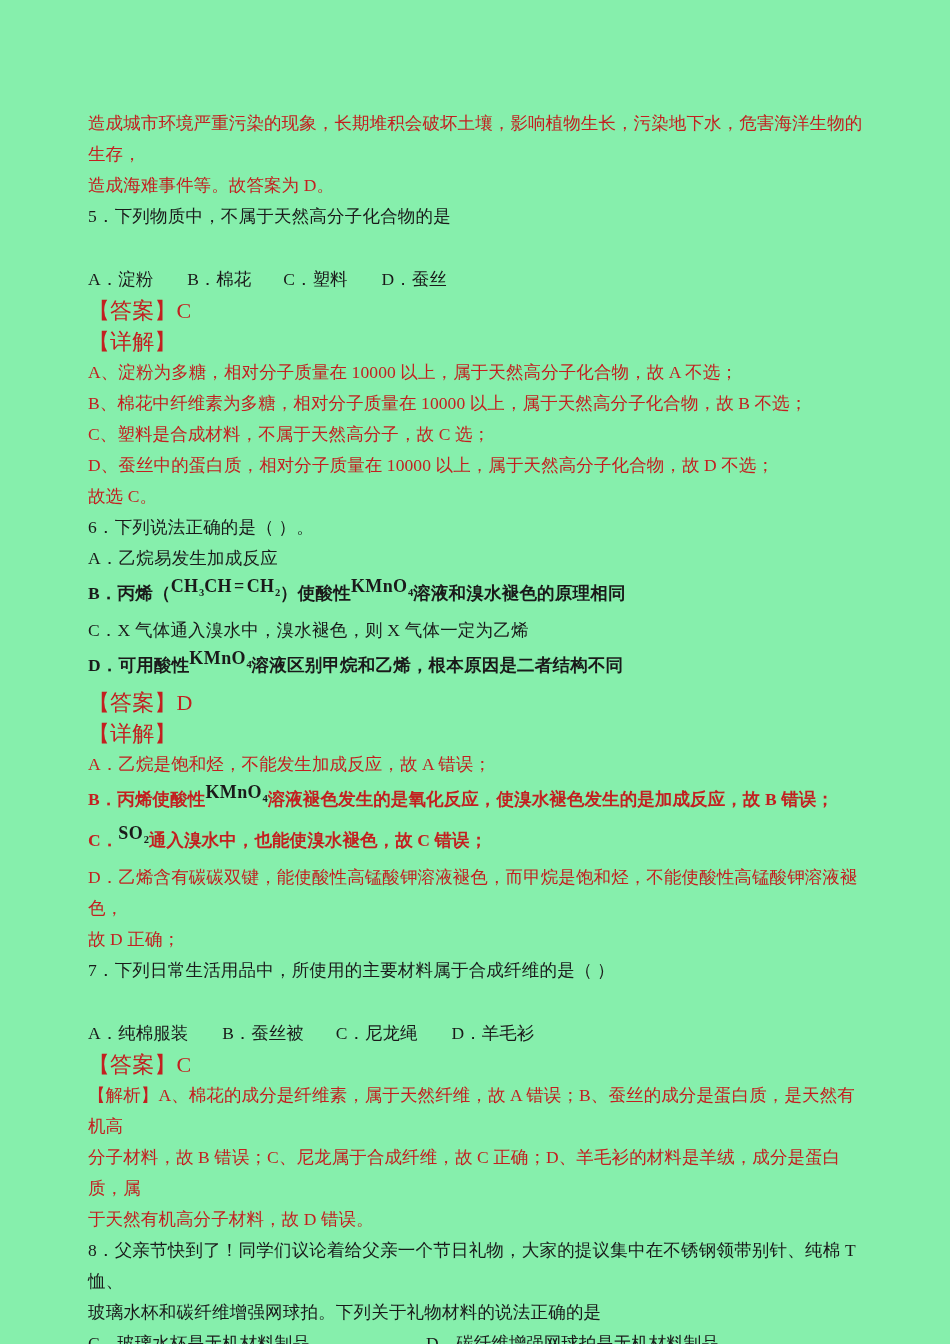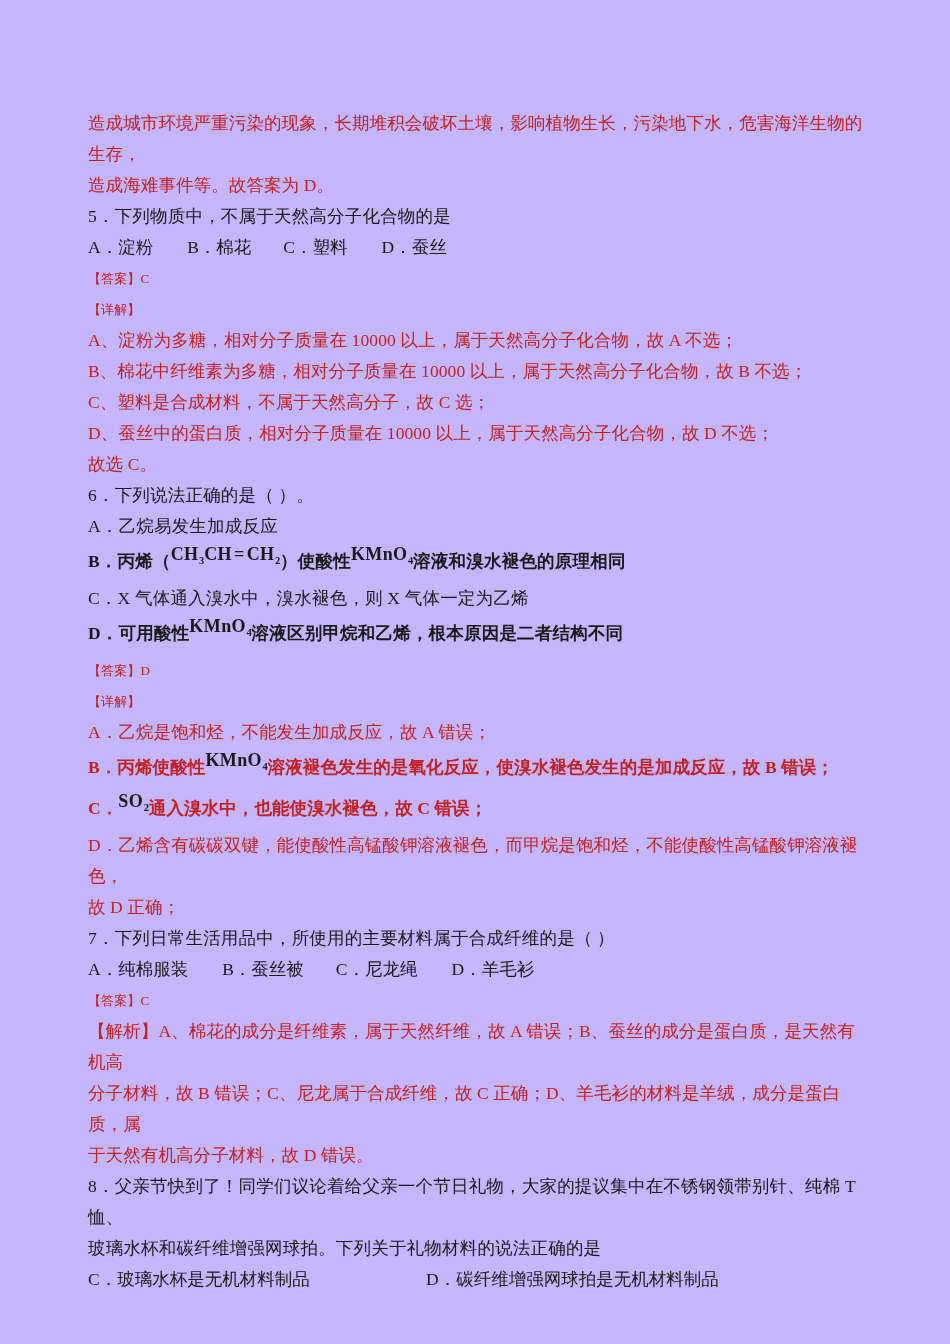--- a/index.html
+++ b/index.html
@@ -12,27 +12,27 @@
     width: 950px;
     height: 1344px;
     font-family: "Liberation Serif", "DejaVu Serif", serif;
     color: #000000;
     -webkit-font-smoothing: antialiased;
   }
   .page {
     position: relative;
     width: 950px;
     height: 1344px;
-    background: #c4b5fd;
+    background: #86efac;
     box-sizing: border-box;
     padding: 108px 85px 0 88px;
     overflow: hidden;
   }
   .line {
-    font-size: 13px;
+    font-size: 22px;
     line-height: 31px;
     white-space: nowrap;
     letter-spacing: 0.1px;
   }
   .wrapline {
     font-size: 17.5px;
     line-height: 31px;
     letter-spacing: 0.1px;
   }
   .red {
@@ -45,21 +45,21 @@
     letter-spacing: 0.2px;
   }
   .opts {
     font-size: 17.5px;
     line-height: 31px;
     color: #1a1a1a;
   }
   .opts span.opt {
     display: inline-block;
   }
-  .gap-a { margin-right: 34px; }
+  .gap-a { margin-right: 34px; margin-top: 32px; }
   .gap-b { margin-right: 32px; }
   .gap-c { margin-right: 34px; }
 
   
   .opt-row2 {
     display: flex;
     font-size: 17.5px;
     line-height: 31px;
     color: #1a1a1a;
   }

